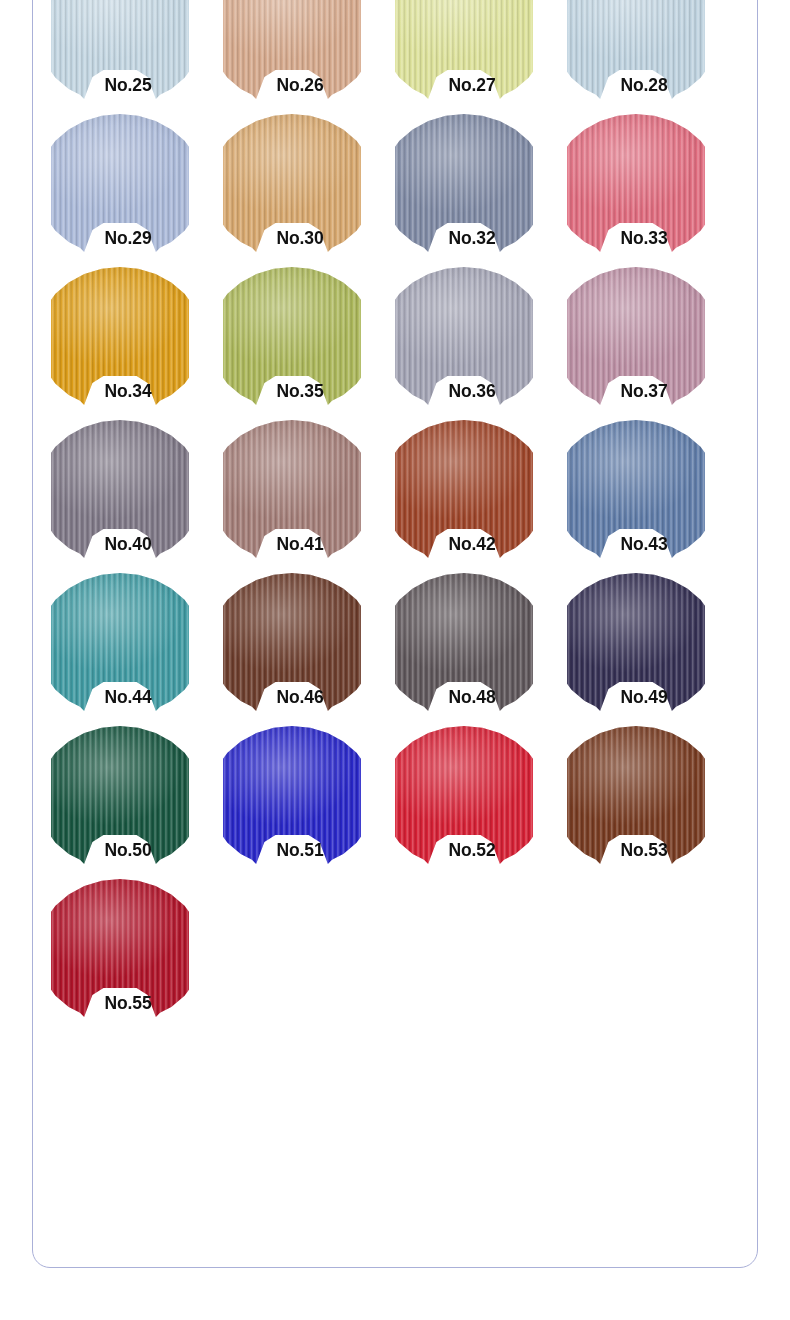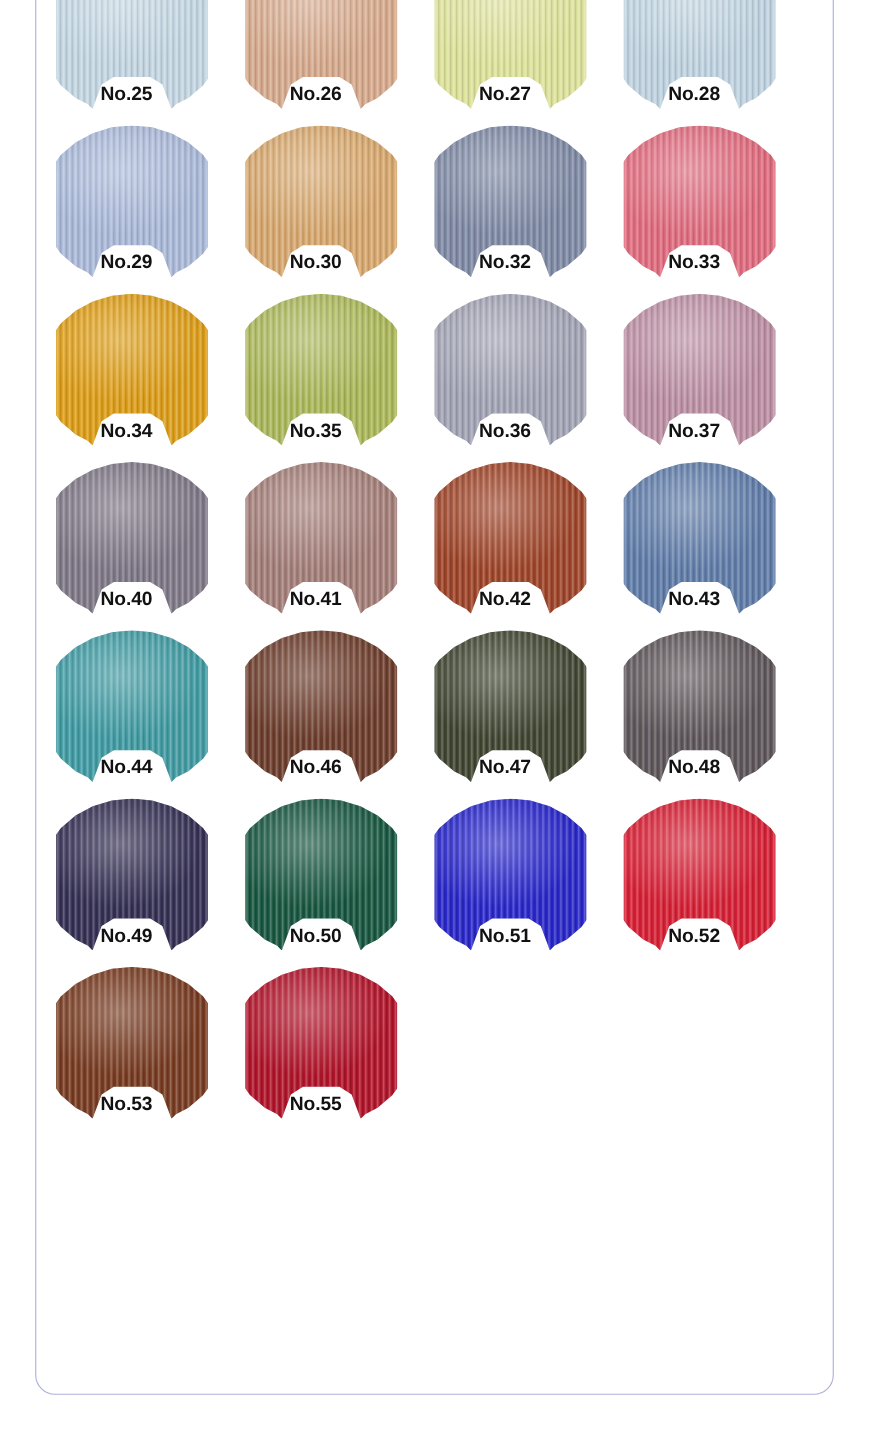--- a/index.html
+++ b/index.html
@@ -113,21 +113,21 @@
       radial-gradient(ellipse 110% 95% at 50% 58%,
         rgba(0,0,0,0.00) 52%,
         rgba(0,0,0,0.10) 82%,
         rgba(0,0,0,0.20) 100%);
     pointer-events: none;
   }
 
   
   .swatch-label {
     position: absolute;
-    left: 12px;
+    left: 25px;
     width: 138px;
     top: 118px;
     height: 24px;
     line-height: 24px;
     text-align: center;
     font-size: 17.5px;
     font-weight: bold;
     color: #111111;
     letter-spacing: -0.1px;
     white-space: nowrap;
@@ -206,24 +206,20 @@
     </div>
     <div class="swatch-cell">
       <div class="swatch-disc" style="background-color: rgb(63, 154, 162);"></div>
       <div class="swatch-label">No.44</div>
     </div>
     <div class="swatch-cell">
       <div class="swatch-disc" style="background-color: rgb(107, 59, 42);"></div>
       <div class="swatch-label">No.46</div>
     </div>
     <div class="swatch-cell">
-      <div class="swatch-disc" style="background-color: rgb(63, 68, 48);"></div>
-      <div class="swatch-label">No.47</div>
-    </div>
-    <div class="swatch-cell">
       <div class="swatch-disc" style="background-color: rgb(93, 85, 89);"></div>
       <div class="swatch-label">No.48</div>
     </div>
     <div class="swatch-cell">
       <div class="swatch-disc" style="background-color: rgb(51, 46, 82);"></div>
       <div class="swatch-label">No.49</div>
     </div>
     <div class="swatch-cell">
       <div class="swatch-disc" style="background-color: rgb(22, 85, 63);"></div>
       <div class="swatch-label">No.50</div>

